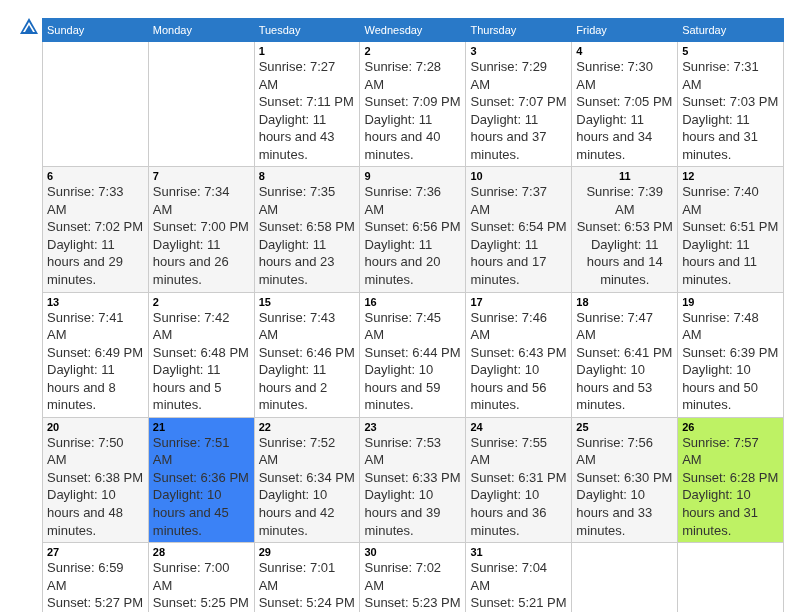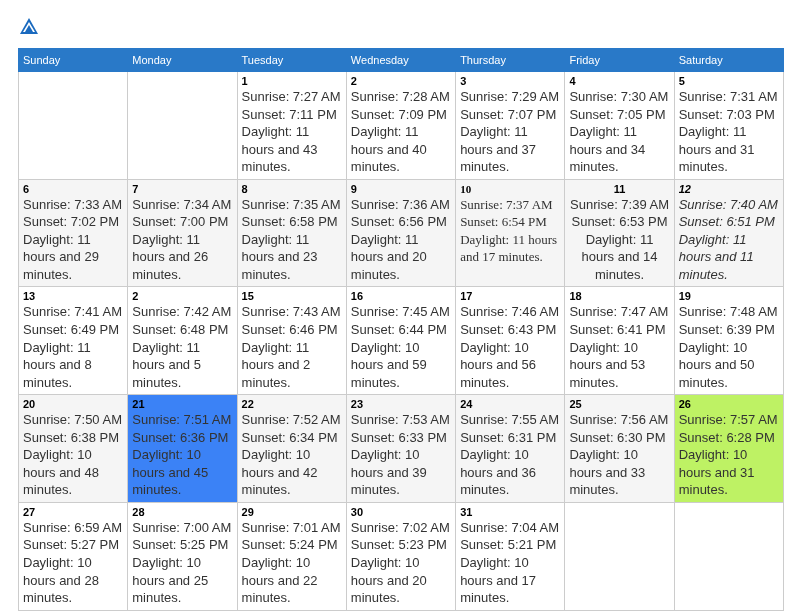--- a/index.html
+++ b/index.html
@@ -8,21 +8,20 @@
       background: #fff;
       width: 792px;
       height: 612px;
       overflow: hidden;
     }
     .page {
       width: 792px;
       height: 444px;
       padding: 18px 8px 12px 18px;
       display: flex;
-      flex-direction: column;
     }
     .header {
       display: flex;
       justify-content: space-between;
       align-items: flex-start;
       margin-bottom: 10px;
     }
     .logo {
       display: flex;
       align-items: center;
@@ -156,29 +155,29 @@
             <div class="day-info">Sunrise: 7:34 AM<br>Sunset: 7:00 PM<br>Daylight: 11 hours and 26 minutes.</div>
           </td>
           <td style="background: rgb(245, 245, 245);">
             <span class="day-num">8</span>
             <div class="day-info">Sunrise: 7:35 AM<br>Sunset: 6:58 PM<br>Daylight: 11 hours and 23 minutes.</div>
           </td>
           <td style="background: rgb(245, 245, 245);">
             <span class="day-num">9</span>
             <div class="day-info">Sunrise: 7:36 AM<br>Sunset: 6:56 PM<br>Daylight: 11 hours and 20 minutes.</div>
           </td>
-          <td style="background: rgb(245, 245, 245); font-family: Liberation Serif, serif;">
+          <td style="background: rgb(245, 245, 245);">
             <span class="day-num">10</span>
             <div class="day-info">Sunrise: 7:37 AM<br>Sunset: 6:54 PM<br>Daylight: 11 hours and 17 minutes.</div>
           </td>
           <td style="background: rgb(245, 245, 245); text-align: center;">
             <span class="day-num">11</span>
             <div class="day-info">Sunrise: 7:39 AM<br>Sunset: 6:53 PM<br>Daylight: 11 hours and 14 minutes.</div>
           </td>
-          <td style="background: rgb(245, 245, 245); font-style: italic;">
+          <td style="background: rgb(245, 245, 245);">
             <span class="day-num">12</span>
             <div class="day-info">Sunrise: 7:40 AM<br>Sunset: 6:51 PM<br>Daylight: 11 hours and 11 minutes.</div>
           </td>
         </tr>
         <tr>
           <td>
             <span class="day-num">13</span>
             <div class="day-info">Sunrise: 7:41 AM<br>Sunset: 6:49 PM<br>Daylight: 11 hours and 8 minutes.</div>
           </td>
           <td>

